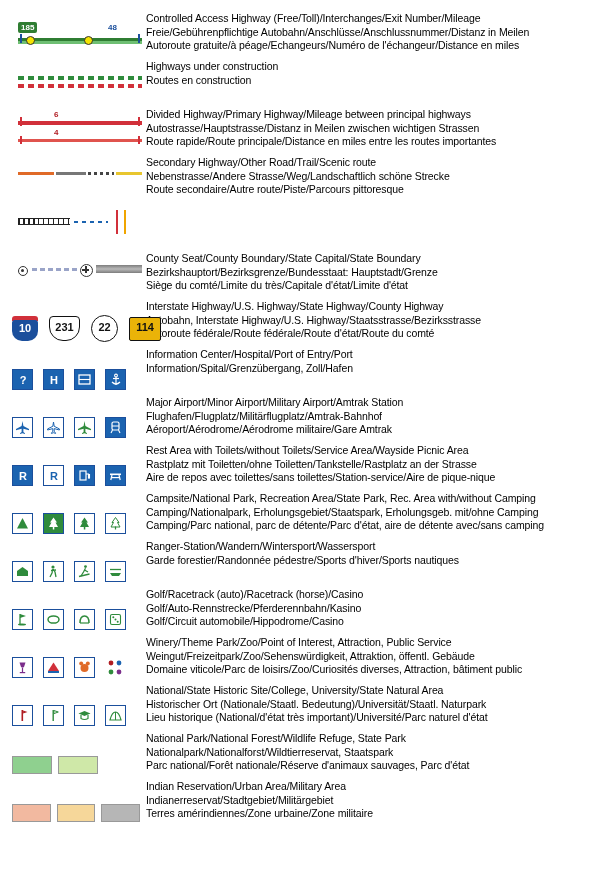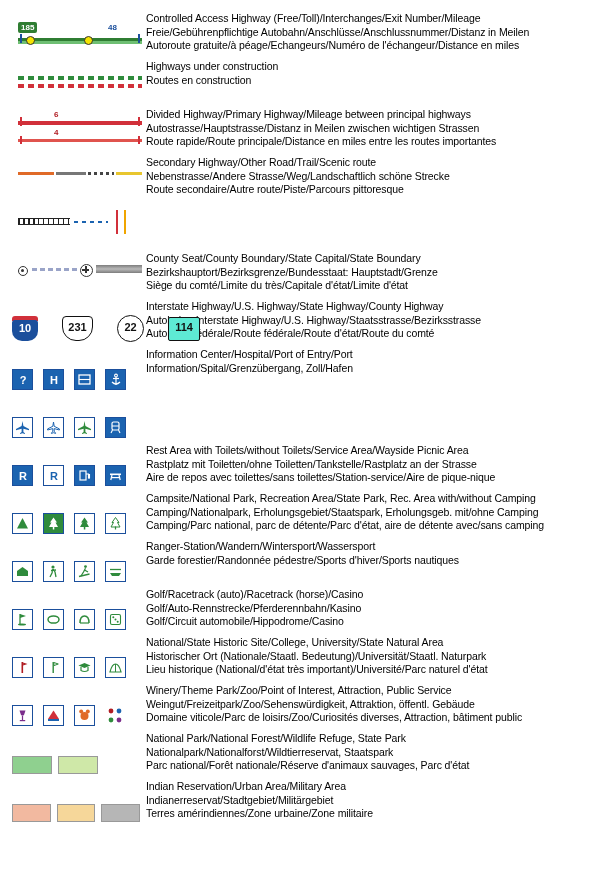--- a/index.html
+++ b/index.html
@@ -66,21 +66,21 @@
   }
   .sym-ico.blue { background: #1b63b0; }
   .sym-ico.green { background: #2f8b3c; }
   .sym-ico.white { background: #ffffff; }
   .sym-ico svg { display: block; }
 
   
   .shield-wrap {
     display: flex;
     align-items: center;
-    gap: 24px;
+    gap: 11px;
   }
 
   
   .shield-int {
     width: 26px; height: 25px;
     position: relative;
   }
   .shield-int .top { position:absolute; top:0; left:0; width:26px; height:5px; background:#d1303a; border-radius:3px 3px 0 0;}
   .shield-int .body { position:absolute; top:4px; left:0; width:26px; height:21px; background:#1b4f9c;
      border-radius: 3px 3px 10px 10px; }
@@ -105,21 +105,21 @@
     width: 25px; height: 25px; border-radius: 50%;
     border: 1.5px solid #111; background:#fff; position: relative;
   }
   .shield-state span {
     position:absolute; top:5px; left:0; width:100%; text-align:center;
     font-size:11px; font-weight:bold; color:#111;
   }
 
   
   .shield-county {
-    width: 30px; height: 22px; border: 1.5px solid #111; background:#5eead4; position: relative;
+    width: 30px; height: 22px; border: 1.5px solid #111; background:#eab308; position: relative;
     border-radius: 2px;
     text-decoration: underline;
   }
   .shield-county span {
     position:absolute; top:3px; left:0; width:100%; text-align:center;
     font-size:11px; font-weight:bold; color:#111;
   }
 
   
   .road-box { position: relative; width: 132px; height: 40px; }
@@ -377,20 +377,25 @@
       </div>
       <div class="sym-ico blue">
         <svg width="15" height="15" viewBox="0 0 15 15">
             <rect x="4" y="2" width="7" height="8" rx="1.5" fill="none" stroke="#fff" stroke-width="1.2"></rect>
             <line x1="4" y1="6" x2="11" y2="6" stroke="#fff" stroke-width="1"></line>
             <line x1="4.5" y1="10" x2="3" y2="13" stroke="#fff" stroke-width="1.1"></line>
             <line x1="10.5" y1="10" x2="12" y2="13" stroke="#fff" stroke-width="1.1"></line>
           </svg>
       </div>
     </div>
+    <div class="desc">
+      <div class="l-en">Major Airport/Minor Airport/Military Airport/Amtrak Station</div>
+      <div class="l-de">Flughafen/Flugplatz/Militärflugplatz/Amtrak-Bahnhof</div>
+      <div class="l-fr">Aéroport/Aérodrome/Aérodrome militaire/Gare Amtrak</div>
+    </div>
   </div>
 
   <div class="row">
     <div class="symbols">
       <div class="sym-ico blue">
         <svg width="14" height="14" viewBox="0 0 14 14">
             <text x="7" y="11" text-anchor="middle" font-size="11" font-family="Liberation Sans" fill="#fff" font-weight="bold">R</text>
           </svg>
       </div>
       <div class="sym-ico white">
@@ -512,54 +517,20 @@
             <circle cx="5.3" cy="5.3" r="1" fill="#2f8b3c"></circle>
             <circle cx="9.7" cy="9.7" r="1" fill="#2f8b3c"></circle>
             <circle cx="7.5" cy="7.5" r="1" fill="#2f8b3c"></circle>
           </svg>
       </div>
     </div>
     <div class="desc">
       <div class="l-en">Golf/Racetrack (auto)/Racetrack (horse)/Casino</div>
       <div class="l-de">Golf/Auto-Rennstrecke/Pferderennbahn/Kasino</div>
       <div class="l-fr">Golf/Circuit automobile/Hippodrome/Casino</div>
-    </div>
-  </div>
-
-  <div class="row">
-    <div class="symbols">
-      <div class="sym-ico white">
-        <svg width="15" height="15" viewBox="0 0 15 15">
-            <rect x="6.5" y="2" width="1.6" height="11" fill="#b01c22"></rect>
-            <path d="M8.1 2.5 L12.5 4 L8.1 5.6 Z" fill="#b01c22"></path>
-          </svg>
-      </div>
-      <div class="sym-ico white">
-        <svg width="15" height="15" viewBox="0 0 15 15">
-            <rect x="6.5" y="2" width="1.4" height="11" fill="#2f8b3c"></rect>
-            <path d="M7.9 2.5 L12.3 4 L7.9 5.6 Z" fill="none" stroke="#2f8b3c" stroke-width="1"></path>
-          </svg>
-      </div>
-      <div class="sym-ico white">
-        <svg width="15" height="15" viewBox="0 0 15 15">
-            <path d="M1.5 5.5 L7.5 3 L13.5 5.5 L7.5 8 Z" fill="#2f8b3c"></path>
-            <path d="M4 7 L4 10.5 Q7.5 12.5 11 10.5 L11 7" fill="none" stroke="#2f8b3c" stroke-width="1.2"></path>
-          </svg>
-      </div>
-      <div class="sym-ico white">
-        <svg width="15" height="15" viewBox="0 0 15 15">
-            <path d="M2 12 Q4 4 7.5 4 Q11 4 13 12 Z" fill="none" stroke="#2f8b3c" stroke-width="1.2"></path>
-            <line x1="7.5" y1="4" x2="7.5" y2="12" stroke="#2f8b3c" stroke-width="1"></line>
-          </svg>
-      </div>
-    </div>
-    <div class="desc">
-      <div class="l-en">National/State Historic Site/College, University/State Natural Area</div>
-      <div class="l-de">Historischer Ort (Nationale/Staatl. Bedeutung)/Universität/Staatl. Naturpark</div>
-      <div class="l-fr">Lieu historique (National/d'état très important)/Université/Parc naturel d'état</div>
     </div>
   </div>
 
   <div class="row">
     <div class="symbols">
       <div class="sym-ico white">
         <svg width="15" height="15" viewBox="0 0 15 15">
             <path d="M4.5 2.5 L10.5 2.5 L9 7 Q7.5 8.5 6 7 Z" fill="#7b2d8b"></path>
             <rect x="6.9" y="8" width="1.2" height="4" fill="#7b2d8b"></rect>
             <rect x="4.8" y="12" width="5.4" height="1.2" fill="#7b2d8b"></rect>
@@ -589,20 +560,54 @@
     </div>
     <div class="desc">
       <div class="l-en">Winery/Theme Park/Zoo/Point of Interest, Attraction, Public Service</div>
       <div class="l-de">Weingut/Freizeitpark/Zoo/Sehenswürdigkeit, Attraktion, öffentl. Gebäude</div>
       <div class="l-fr">Domaine viticole/Parc de loisirs/Zoo/Curiosités diverses, Attraction, bâtiment public</div>
     </div>
   </div>
 
   <div class="row">
     <div class="symbols">
+      <div class="sym-ico white">
+        <svg width="15" height="15" viewBox="0 0 15 15">
+            <rect x="6.5" y="2" width="1.6" height="11" fill="#b01c22"></rect>
+            <path d="M8.1 2.5 L12.5 4 L8.1 5.6 Z" fill="#b01c22"></path>
+          </svg>
+      </div>
+      <div class="sym-ico white">
+        <svg width="15" height="15" viewBox="0 0 15 15">
+            <rect x="6.5" y="2" width="1.4" height="11" fill="#2f8b3c"></rect>
+            <path d="M7.9 2.5 L12.3 4 L7.9 5.6 Z" fill="none" stroke="#2f8b3c" stroke-width="1"></path>
+          </svg>
+      </div>
+      <div class="sym-ico white">
+        <svg width="15" height="15" viewBox="0 0 15 15">
+            <path d="M1.5 5.5 L7.5 3 L13.5 5.5 L7.5 8 Z" fill="#2f8b3c"></path>
+            <path d="M4 7 L4 10.5 Q7.5 12.5 11 10.5 L11 7" fill="none" stroke="#2f8b3c" stroke-width="1.2"></path>
+          </svg>
+      </div>
+      <div class="sym-ico white">
+        <svg width="15" height="15" viewBox="0 0 15 15">
+            <path d="M2 12 Q4 4 7.5 4 Q11 4 13 12 Z" fill="none" stroke="#2f8b3c" stroke-width="1.2"></path>
+            <line x1="7.5" y1="4" x2="7.5" y2="12" stroke="#2f8b3c" stroke-width="1"></line>
+          </svg>
+      </div>
+    </div>
+    <div class="desc">
+      <div class="l-en">National/State Historic Site/College, University/State Natural Area</div>
+      <div class="l-de">Historischer Ort (Nationale/Staatl. Bedeutung)/Universität/Staatl. Naturpark</div>
+      <div class="l-fr">Lieu historique (National/d'état très important)/Université/Parc naturel d'état</div>
+    </div>
+  </div>
+
+  <div class="row">
+    <div class="symbols">
       <div class="swatch" style="background:#8fd08f;"></div>
       <div class="swatch" style="background:#cfe8a8;"></div>
     </div>
     <div class="desc">
       <div class="l-en">National Park/National Forest/Wildlife Refuge, State Park</div>
       <div class="l-de">Nationalpark/Nationalforst/Wildtierreservat, Staatspark</div>
       <div class="l-fr">Parc national/Forêt nationale/Réserve d'animaux sauvages, Parc d'état</div>
     </div>
   </div>
 

